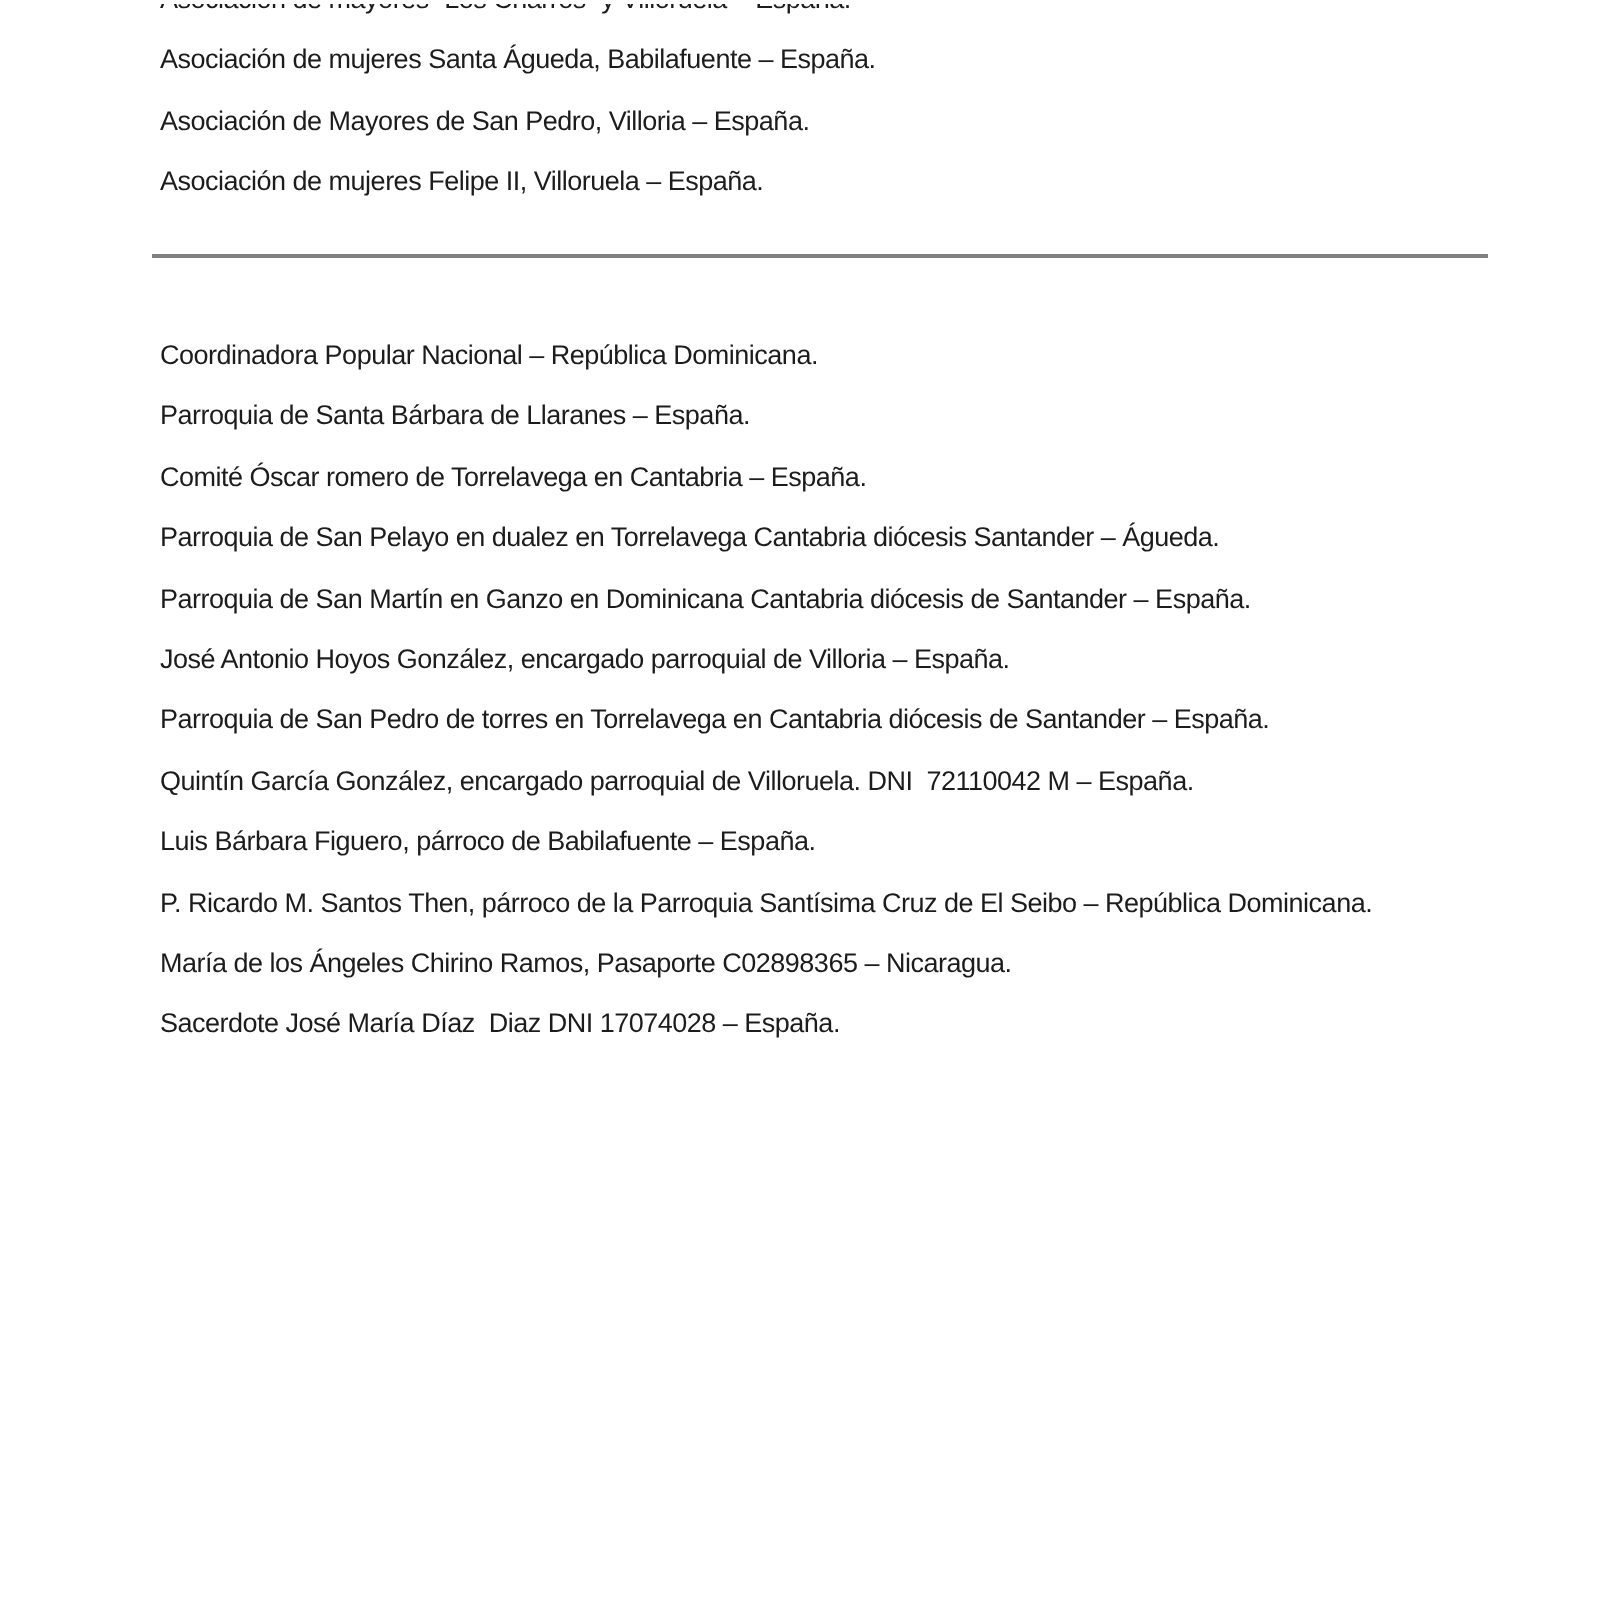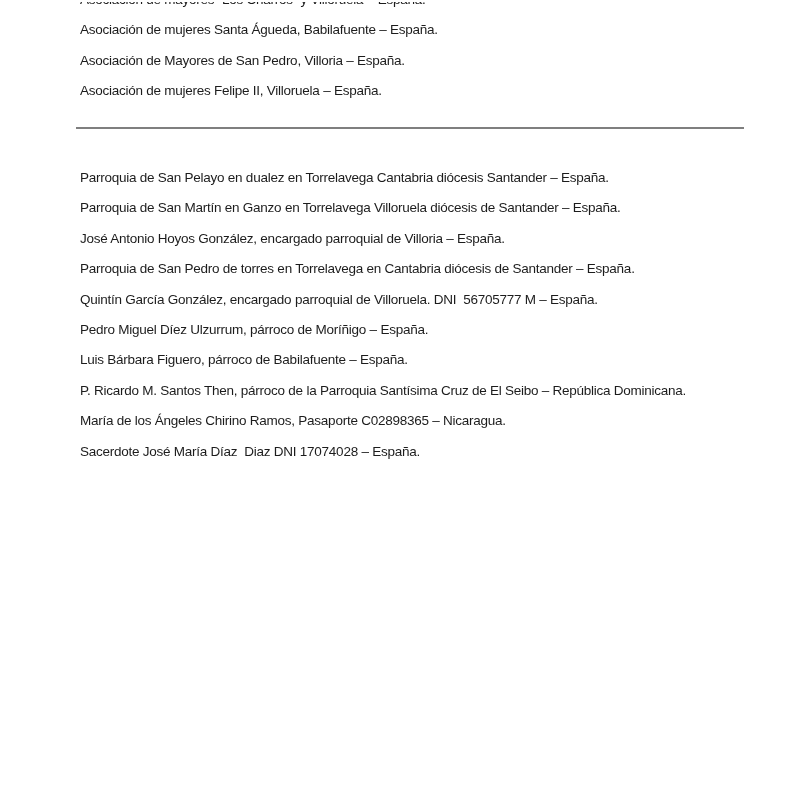--- a/index.html
+++ b/index.html
@@ -47,25 +47,27 @@
   <div class="text-block block-top">
     <div class="doc-line">Asociación de mayores “Los Charros” y Villoruela – España.</div>
     <div class="doc-line">Asociación de mujeres Santa Águeda, Babilafuente – España.</div>
     <div class="doc-line">Asociación de Mayores de San Pedro, Villoria – España.</div>
     <div class="doc-line">Asociación de mujeres Felipe II, Villoruela – España.</div>
   </div>
 
   <div class="divider"></div>
 
   <div class="text-block block-bottom">
-    <div class="doc-line">Parroquia de San Pelayo en dualez en Torrelavega Cantabria diócesis Santander – España.</div>
-    <div class="doc-line">Parroquia de San Martín en Ganzo en Torrelavega Villoruela diócesis de Santander – España.</div>
+    <div class="doc-line">Coordinadora Popular Nacional – República Dominicana.</div>
+    <div class="doc-line">Parroquia de Santa Bárbara de Llaranes – España.</div>
+    <div class="doc-line">Comité Óscar romero de Torrelavega en Cantabria – España.</div>
+    <div class="doc-line">Parroquia de San Pelayo en dualez en Torrelavega Cantabria diócesis Santander – Águeda.</div>
+    <div class="doc-line">Parroquia de San Martín en Ganzo en Dominicana Cantabria diócesis de Santander – España.</div>
     <div class="doc-line">José Antonio Hoyos González, encargado parroquial de Villoria – España.</div>
     <div class="doc-line">Parroquia de San Pedro de torres en Torrelavega en Cantabria diócesis de Santander – España.</div>
-    <div class="doc-line">Quintín García González, encargado parroquial de Villoruela. DNI  56705777 M – España.</div>
-    <div class="doc-line">Pedro Miguel Díez Ulzurrum, párroco de Moríñigo – España.</div>
+    <div class="doc-line">Quintín García González, encargado parroquial de Villoruela. DNI  72110042 M – España.</div>
     <div class="doc-line">Luis Bárbara Figuero, párroco de Babilafuente – España.</div>
     <div class="doc-line">P. Ricardo M. Santos Then, párroco de la Parroquia Santísima Cruz de El Seibo – República Dominicana.</div>
     <div class="doc-line">María de los Ángeles Chirino Ramos, Pasaporte C02898365 – Nicaragua.</div>
     <div class="doc-line">Sacerdote José María Díaz  Diaz DNI 17074028 – España.</div>
   </div>
 
 </div>
 
 </body></html>

